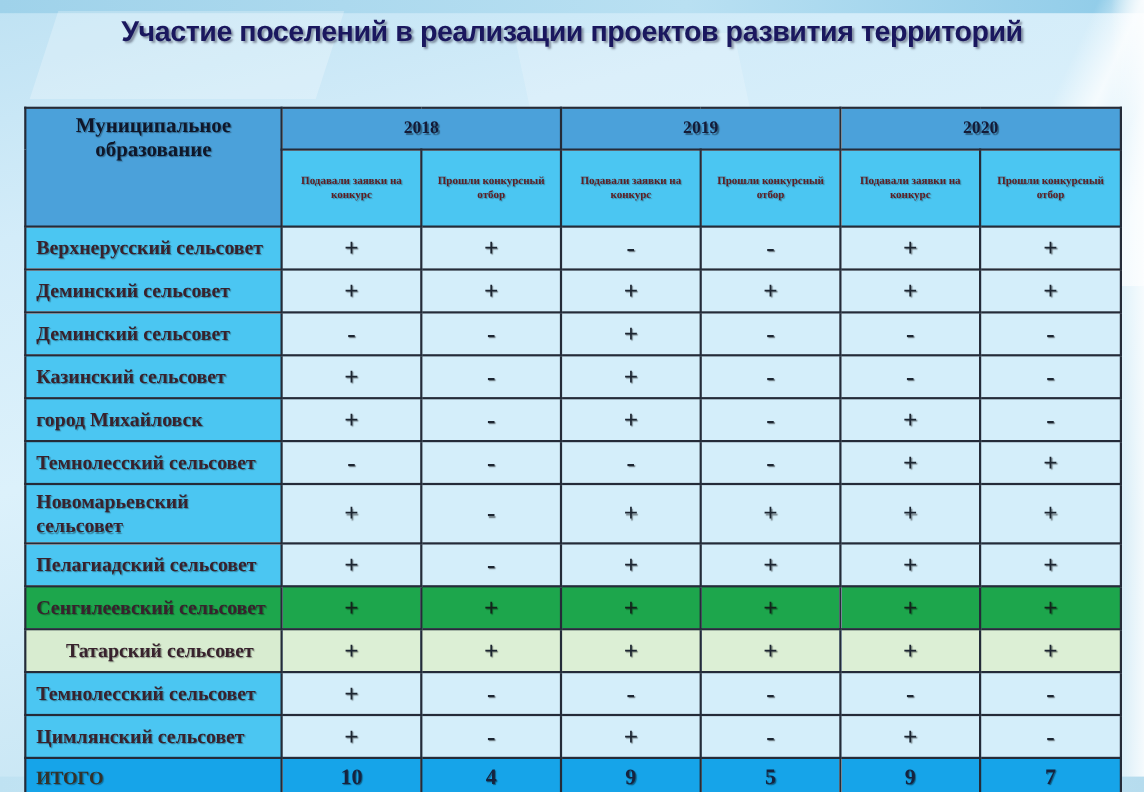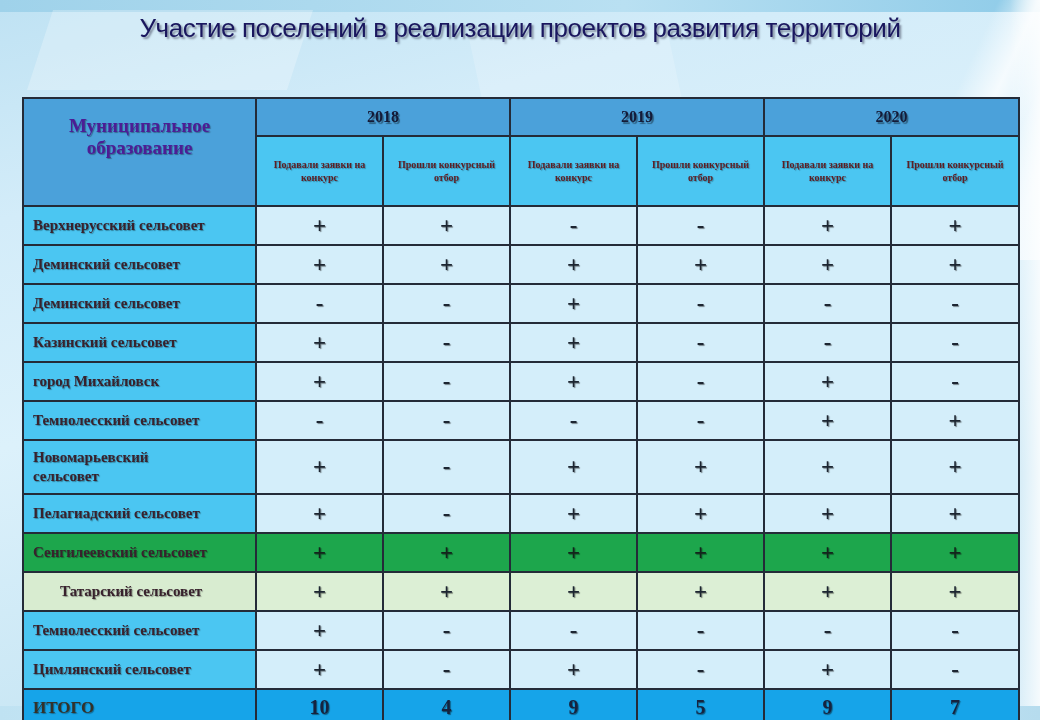--- a/index.html
+++ b/index.html
@@ -10,35 +10,35 @@
   .decor{position:absolute;pointer-events:none;}
   .d1{top:0;left:0;width:1040px;height:12px;background:linear-gradient(90deg,#9fd2ea,#b9e0f2 60%,#8ecbe8);}
   .d2{top:0;right:0;width:150px;height:260px;
       background:linear-gradient(115deg,rgba(255,255,255,0) 40%,rgba(255,255,255,.75) 55%,rgba(255,255,255,.15) 70%,rgba(255,255,255,.6) 85%);}
   .d3{top:0;right:0;width:30px;height:720px;background:linear-gradient(90deg,rgba(255,255,255,0),rgba(255,255,255,.8));}
   .d4{top:10px;left:40px;width:260px;height:80px;background:rgba(255,255,255,.25);transform:skewX(-18deg);}
   .d5{top:30px;left:480px;width:200px;height:120px;background:rgba(255,255,255,.18);transform:skewX(12deg);}
   .d6{bottom:0;left:0;width:1040px;height:14px;background:linear-gradient(90deg,#bfe2f2,#d7eefb 50%,#b6dcee);}
 
   .title{position:absolute;top:10px;left:0;width:1040px;text-align:center;
-         font-family:"Liberation Sans","DejaVu Sans",sans-serif;font-weight:normal;font-size:26px;
+         font-family:"Liberation Sans","DejaVu Sans",sans-serif;font-weight:bold;font-size:26px;
          color:#1a175e;line-height:1.42;letter-spacing:-0.4px;
          text-shadow:2px 2px 2px rgba(30,30,55,.45);}
 
   table.grid{position:absolute;left:22px;top:97px;width:996px;border-collapse:collapse;table-layout:fixed;}
   .grid td,.grid th{border:2px solid #242b38;overflow:hidden;}
 
-  th.corner{background:#4ba1da;color:#4c1d95;font-size:19px;font-weight:bold;
-            vertical-align:top;padding-top:16px;text-shadow:1px 1px 1px rgba(0,0,0,.35);}
+  th.corner{background:#4ba1da;color:#0f172a;font-size:19px;font-weight:bold;
+            vertical-align:top;padding-top:5px;text-shadow:1px 1px 1px rgba(0,0,0,.35);}
   th.year{background:#4ba1da;color:#141b38;font-size:16px;font-weight:bold;height:34px;
           text-shadow:1.5px 1.5px 1px rgba(0,0,0,.4);}
   th.sub{background:#4bc6f2;color:#5c2026;font-size:10px;font-weight:bold;height:68px;
          padding:0 8px;line-height:1.35;text-shadow:1px 1px 1px rgba(0,0,0,.3);}
 
-  td.name{background:#4bc6f2;color:#38222d;font-size:15px;font-weight:bold;text-align:left;
+  td.name{background:#4bc6f2;color:#38222d;font-size:18px;font-weight:bold;text-align:left;
           padding:0 4px 0 9px;white-space:pre-line;line-height:1.25;
           text-shadow:1px 1px 1px rgba(0,0,0,.35);}
   td.val{background:#d4eefa;color:#1c2531;font-size:23px;font-weight:bold;text-align:center;
          height:35px;text-shadow:1px 1px 1px rgba(0,0,0,.45);}
   tr.tall td{height:50px;}
 
   tr.green td.name{background:#1da64c;}
   tr.green td.val{background:#1da64c;color:#14241c;}
   tr.lightgreen td.name{background:#d8ecd0;padding-left:36px;}
   tr.lightgreen td.val{background:#dcefd5;}

